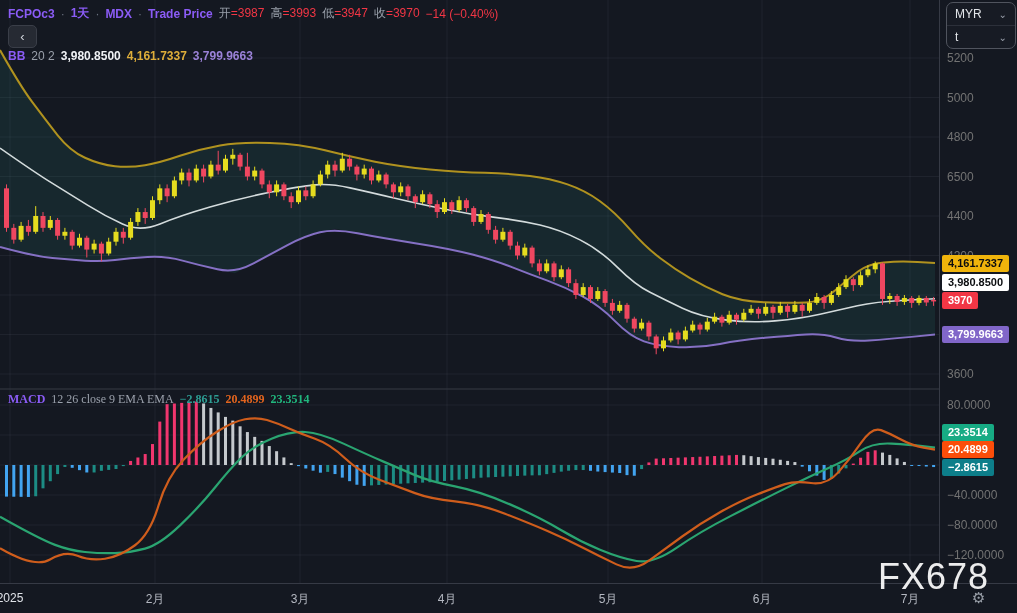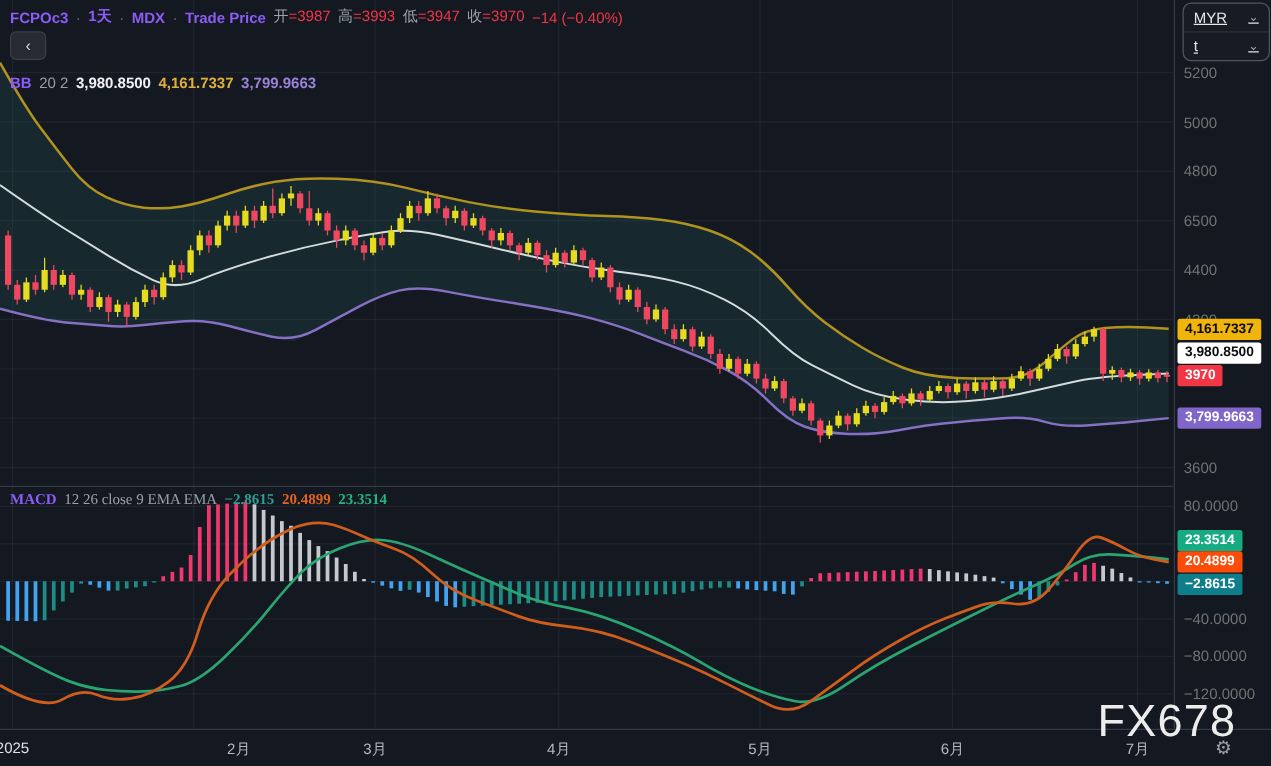--- a/index.html
+++ b/index.html
@@ -3,21 +3,21 @@
 <meta charset="utf-8">
 <style>
   html,body{margin:0;padding:0;background:#0d1014;}
   #app{position:relative;width:1017px;height:613px;background:#141821;overflow:hidden;
        font-family:"Liberation Sans","DejaVu Sans",sans-serif;color:#d6d9dd;}
   svg{position:absolute;top:0;left:0;display:block;}
   
   .legend-row{position:absolute;left:8px;display:flex;align-items:center;gap:6px;
               font-size:12px;white-space:nowrap;z-index:30;}
   #legend-main{top:5px;}
-  #legend-bb{top:59px;align-items:flex-end;}
+  #legend-bb{top:49px;align-items:flex-end;}
   #legend-macd{top:392px;font-family:Liberation Serif, serif;}
   .lg-strong{color:#8b5cf6;font-weight:700;}
   .lg-dim{color:#9aa0ab;}
   .lg-sep{color:#6b7280;}
   .lg-red{color:#f23645;}
   .lg-white{color:#f0f2f5;font-weight:700;}
   .lg-gold{color:#dfae3a;font-weight:700;}
   .lg-purple{color:#9b82d8;font-weight:700;}
   .lg-teal{color:#2d9e94;font-weight:700;}
   .lg-orange{color:#e2641e;font-weight:700;}
@@ -34,21 +34,21 @@
   
   #time-axis{position:absolute;left:0;top:583px;width:1017px;height:30px;
              border-top:1px solid #363a45;background:#141821;z-index:10;}
   .month{position:absolute;top:7px;transform:translateX(-50%);font-size:12px;color:#b4b8c1;}
   .month.strong{color:#dfe2e8;}
   #gear{position:absolute;left:972px;top:5px;font-size:15px;color:#9aa0a9;cursor:pointer;}
   
   #unit-menu{position:absolute;left:946px;top:2px;width:68px;border:1px solid #50545e;
              border-radius:7px;background:#171b24;z-index:40;overflow:hidden;}
   .unit-row{display:flex;align-items:center;justify-content:space-between;padding:2px 8px;
-            font-size:12px;color:#e3e6ea;cursor:pointer;height:18px;text-decoration:underline;}
+            font-size:12px;color:#e3e6ea;cursor:pointer;height:18px;}
   .unit-row + .unit-row{border-top:1px solid #2c303a;}
   .chev{color:#9aa0ab;font-size:10px;}
   
   #watermark{position:absolute;left:878px;top:556px;font-size:36px;letter-spacing:1px;
              color:rgba(255,255,255,0.92);z-index:25;font-weight:400;}
 </style>
 </head>
 <body>
 
 <div id="app">
@@ -537,21 +537,21 @@
       <div class="badge" style="background: rgb(242, 54, 69); color: rgb(255, 255, 255); top: 292.425px;">3970</div>
       <div class="badge" style="background: rgb(129, 102, 201); color: rgb(255, 255, 255); top: 326.007px;">3,799.9663</div>
       <div class="badge" style="background: rgb(23, 171, 132); color: rgb(255, 255, 255); top: 423.986px;">23.3514</div>
       <div class="badge" style="background: rgb(251, 77, 9); color: rgb(255, 255, 255); top: 441.133px;">20.4899</div>
       <div class="badge" style="background: rgb(13, 126, 138); color: rgb(255, 255, 255); top: 458.646px;">−2.8615</div>
     </div>
 
   <div id="time-axis">
     <span id="gear">⚙</span>
   <div class="month strong" style="left: 10px;">2025</div>
-      <div class="month" style="left: 155px; margin-left: 36px;">2月</div>
+      <div class="month" style="left: 155px;">2月</div>
       <div class="month" style="left: 300px;">3月</div>
       <div class="month" style="left: 447px;">4月</div>
       <div class="month" style="left: 608px;">5月</div>
       <div class="month" style="left: 762px;">6月</div>
       <div class="month" style="left: 910px;">7月</div>
     </div>
 
   <div id="unit-menu">
     <div class="unit-row">
       <span>MYR</span>

